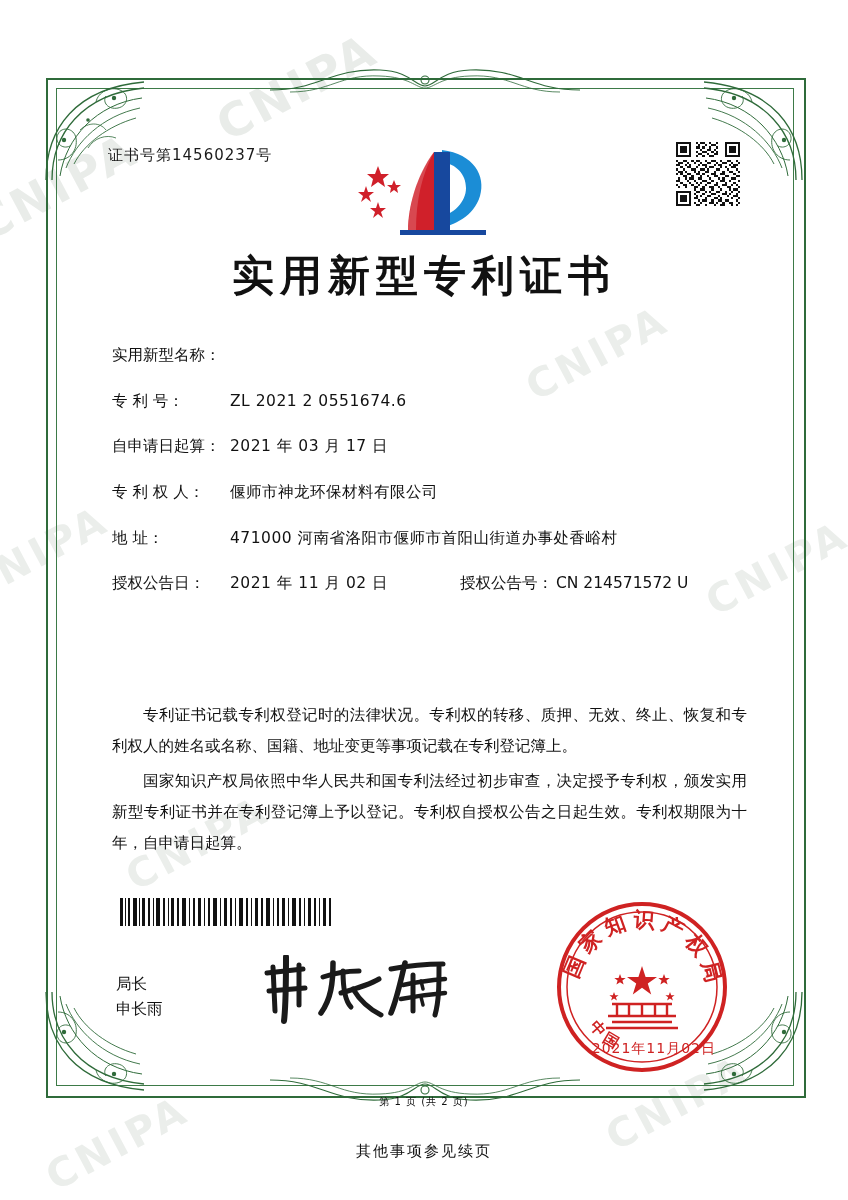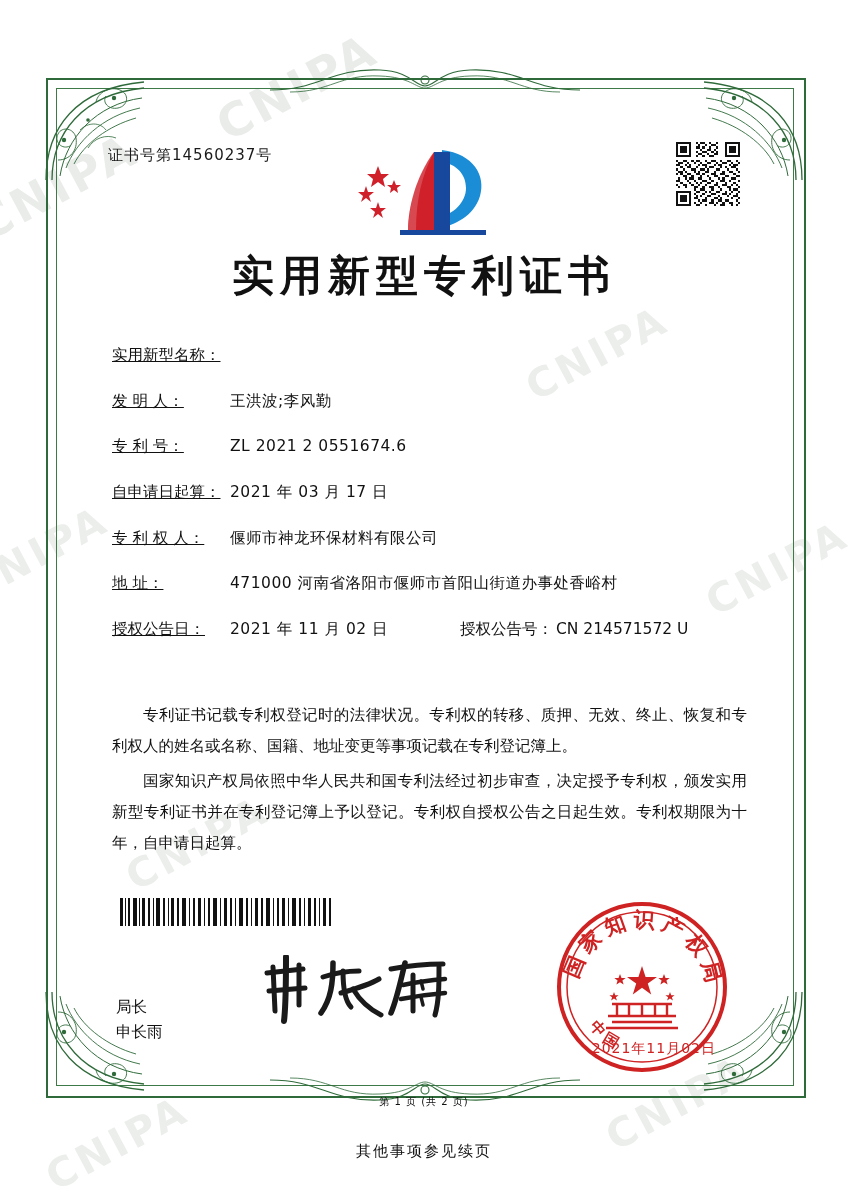--- a/index.html
+++ b/index.html
@@ -138,21 +138,20 @@
     margin-bottom: 24px;
     font-size: 15.5px;
     color: #111;
     line-height: 1.4;
   }
   .field-label {
     width: 118px;
     flex: none;
     letter-spacing: 0px;
     white-space: nowrap;
-    text-decoration: underline;
   }
   .field-value {
     flex: 1;
     letter-spacing: 0.5px;
   }
   .field-row.dual .field-label { width: 118px; }
   .field-row.dual .field-value { flex: none; width: 230px; }
   .field-row.dual .field-label2 {
     width: 96px;
     flex: none;
@@ -184,21 +183,20 @@
   }
   .barcode svg { display:block; }
 
   .signature-block {
     position: absolute;
     left: 116px;
     top: 972px;
     font-size: 15.5px;
     color: #111;
     line-height: 1.6;
-    margin-top: 23px;
   }
 
   .handwriting {
     position: absolute;
     left: 255px;
     top: 955px;
     width: 200px;
     height: 70px;
   }
   .handwriting svg { display:block; }
@@ -583,24 +581,20 @@
       </svg>
     </div>
 
     <div class="main-title">实用新型专利证书</div>
 
     <div class="fields">
       <div class="field-row">
         <span class="field-label">实用新型名称：</span>
       </div>
       <div class="field-row">
-        <span class="field-label">发    明    人：</span>
-        <span class="field-value">王洪波;李风勤</span>
-      </div>
-      <div class="field-row">
         <span class="field-label">专    利    号：</span>
         <span class="field-value">ZL 2021 2 0551674.6</span>
       </div>
       <div class="field-row">
         <span class="field-label">自申请日起算：</span>
         <span class="field-value">2021 年 03 月 17 日</span>
       </div>
       <div class="field-row">
         <span class="field-label">专 利 权 人：</span>
         <span class="field-value">偃师市神龙环保材料有限公司</span>

